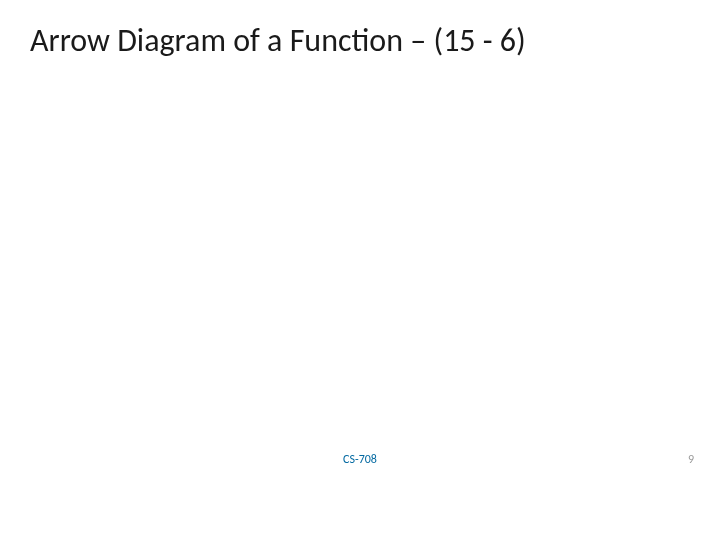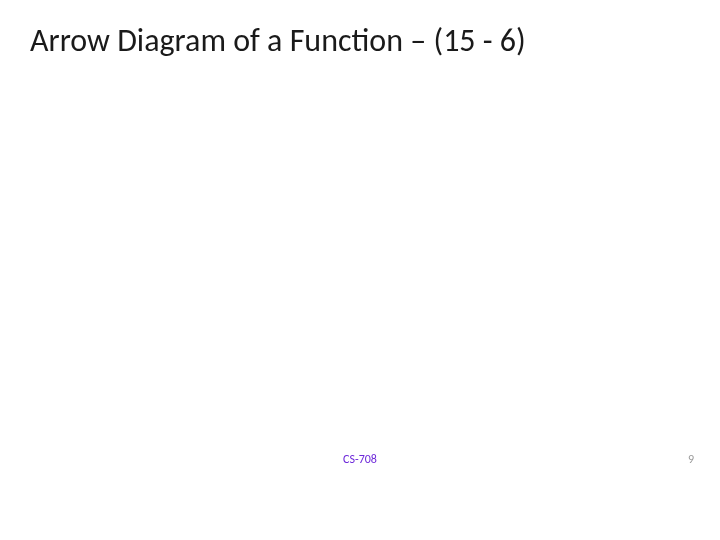--- a/index.html
+++ b/index.html
@@ -25,21 +25,21 @@
     letter-spacing: 0px;
     line-height: 1.2;
   }
   .footer-center {
     position: absolute;
     bottom: 14px;
     left: 0;
     right: 0;
     text-align: center;
     font-size: 12px;
-    color: #6d28d9;
+    color: #0369a1;
   }
   .footer-page {
     position: absolute;
     bottom: 14px;
     right: 26px;
     font-size: 12px;
     color: #9a9a9a;
   }
 </style>
 </head>

